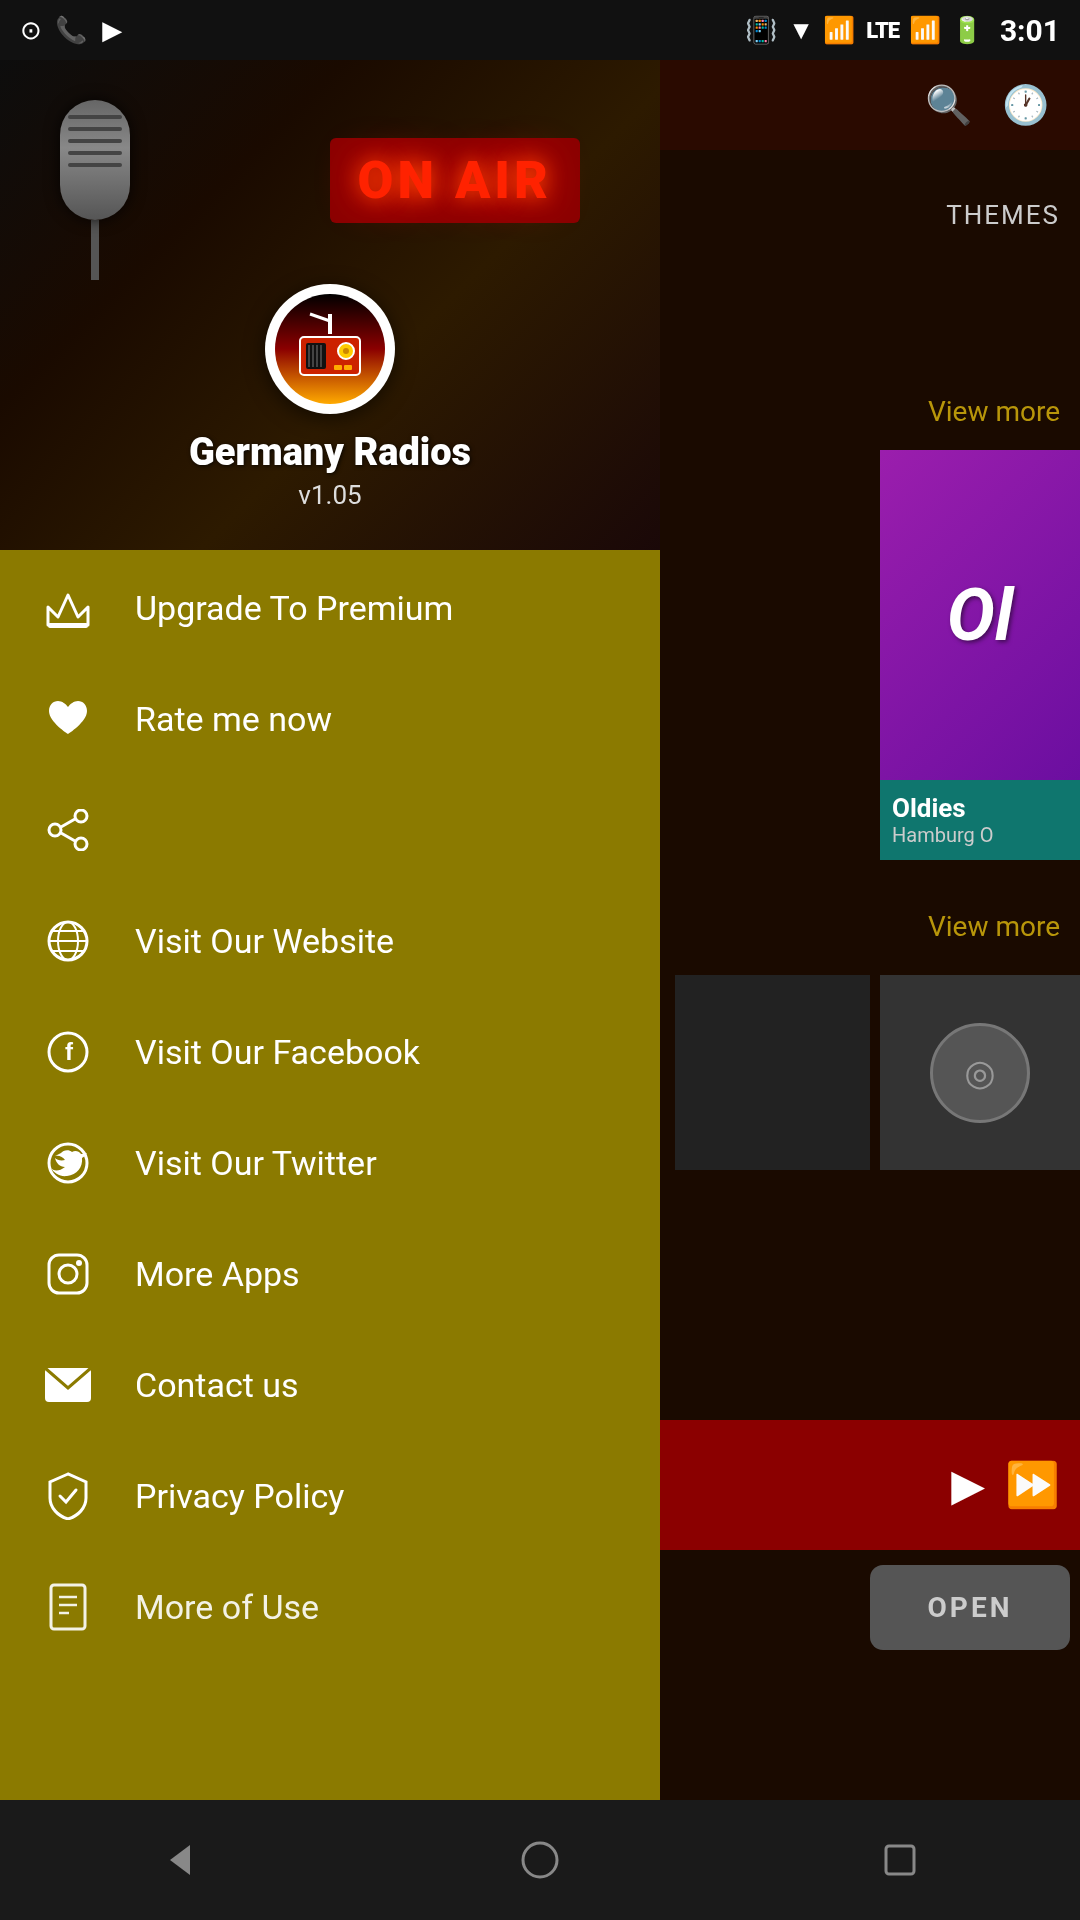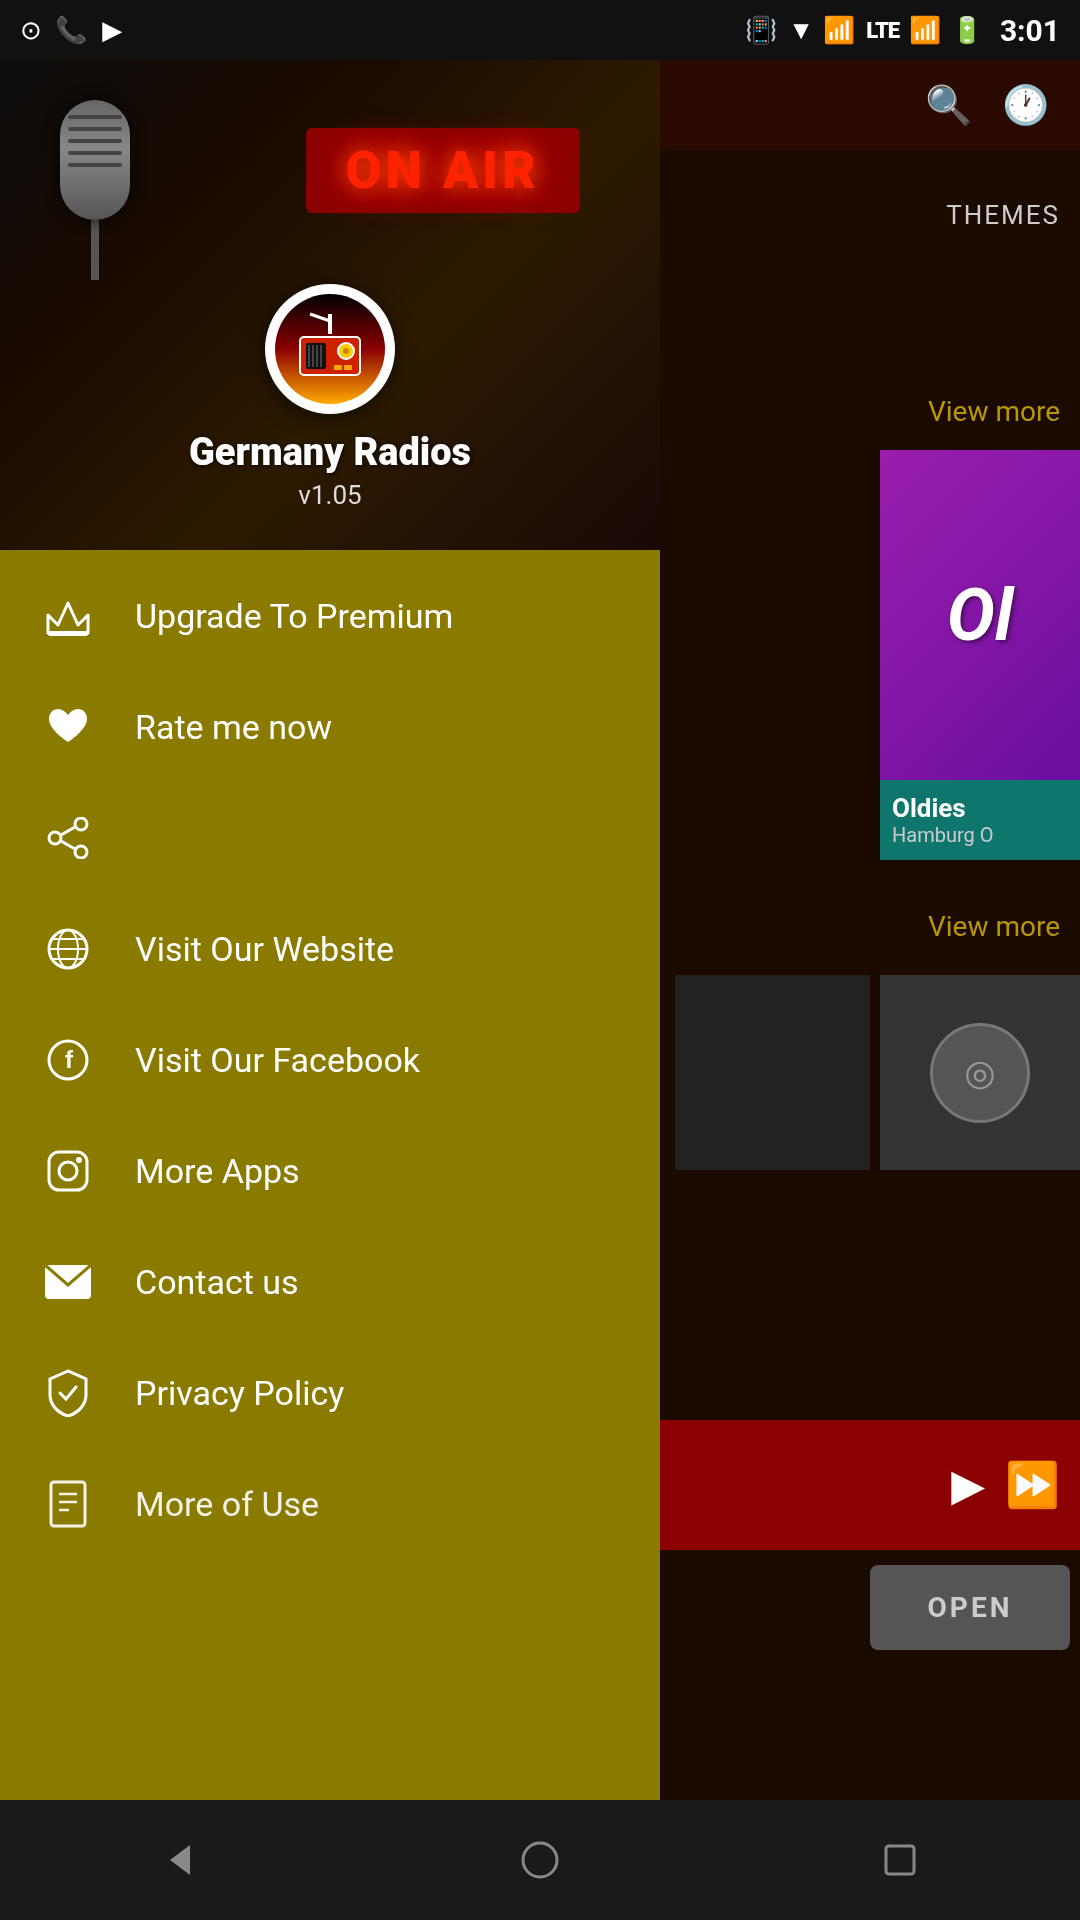--- a/index.html
+++ b/index.html
@@ -217,21 +217,21 @@
     .open-btn {
       position: absolute;
       bottom: 270px;
       right: 10px;
       width: 200px;
       height: 85px;
       background: #555;
       display: flex;
       align-items: center;
       justify-content: center;
-      border-radius: 8px;
+      border-radius: 13px;
     }
 
     .open-btn-text {
       color: #ccc;
       font-size: 28px;
       letter-spacing: 3px;
       font-weight: bold;
     }
 
     
@@ -266,24 +266,24 @@
       top: 0;
       left: 0;
       width: 100%;
       height: 100%;
       background: linear-gradient(135deg, #0d0d0d 0%, #1a0a00 30%, #2d1a00 60%, #1a0808 100%);
     }
 
     
     .on-air-sign {
       position: absolute;
-      top: 68px;
+      top: 78px;
       right: 80px;
       background: #8b0000;
-      padding: 12px 40px;
+      padding: 12px 28px;
       border-radius: 6px;
     }
 
     .on-air-text {
       color: #ff2200;
       font-size: 52px;
       font-weight: 900;
       text-shadow: 0 0 20px #ff4400, 0 0 40px #ff2200;
       letter-spacing: 4px;
     }
@@ -372,21 +372,21 @@
       font-size: 26px;
       text-align: center;
       margin-top: 6px;
     }
 
     
     .drawer-menu {
       width: 660px;
       background: #8b7a00;
       flex: 1;
-      padding-top: 10px;
+      padding-top: 2px;
     }
 
     .menu-item {
       display: flex;
       align-items: center;
       padding: 28px 40px;
       gap: 40px;
       cursor: pointer;
     }
 
@@ -596,20 +596,29 @@
       <div class="menu-item">
         <div class="menu-icon">
           <svg width="46" height="46" viewBox="0 0 46 46">
             <circle cx="23" cy="23" r="19" fill="none" stroke="white" stroke-width="3"></circle>
             <text x="20" y="31" font-size="24" font-weight="bold" fill="white" font-family="Arial">f</text>
           </svg>
         </div>
         <span class="menu-label">Visit Our Facebook</span>
       </div>
 
+      <div class="menu-item">
+        <div class="menu-icon">
+          <svg width="46" height="46" viewBox="0 0 46 46">
+            <circle cx="23" cy="23" r="19" fill="none" stroke="white" stroke-width="3"></circle>
+            <path d="M10 16 C14 15 18 17 20 20 C16 21 12 20 10 18 C11 23 15 27 20 27 C14 32 8 31 6 28 C9 33 15 37 22 36 C32 35 38 27 37 18 C39 17 41 15 42 13 C40 14 38 14 36 14 C34 11 30 10 27 12 C24 9 18 10 16 13 Z" fill="white"></path>
+          </svg>
+        </div>
+        <span class="menu-label">Visit Our Twitter</span>
+      </div>
 
       <div class="menu-item">
         <div class="menu-icon">
           <svg width="46" height="46" viewBox="0 0 46 46">
             <rect x="4" y="4" width="38" height="38" rx="10" fill="none" stroke="white" stroke-width="3"></rect>
             <circle cx="23" cy="23" r="9" fill="none" stroke="white" stroke-width="3"></circle>
             <circle cx="34" cy="12" r="3" fill="white"></circle>
           </svg>
         </div>
         <span class="menu-label">More Apps</span>

